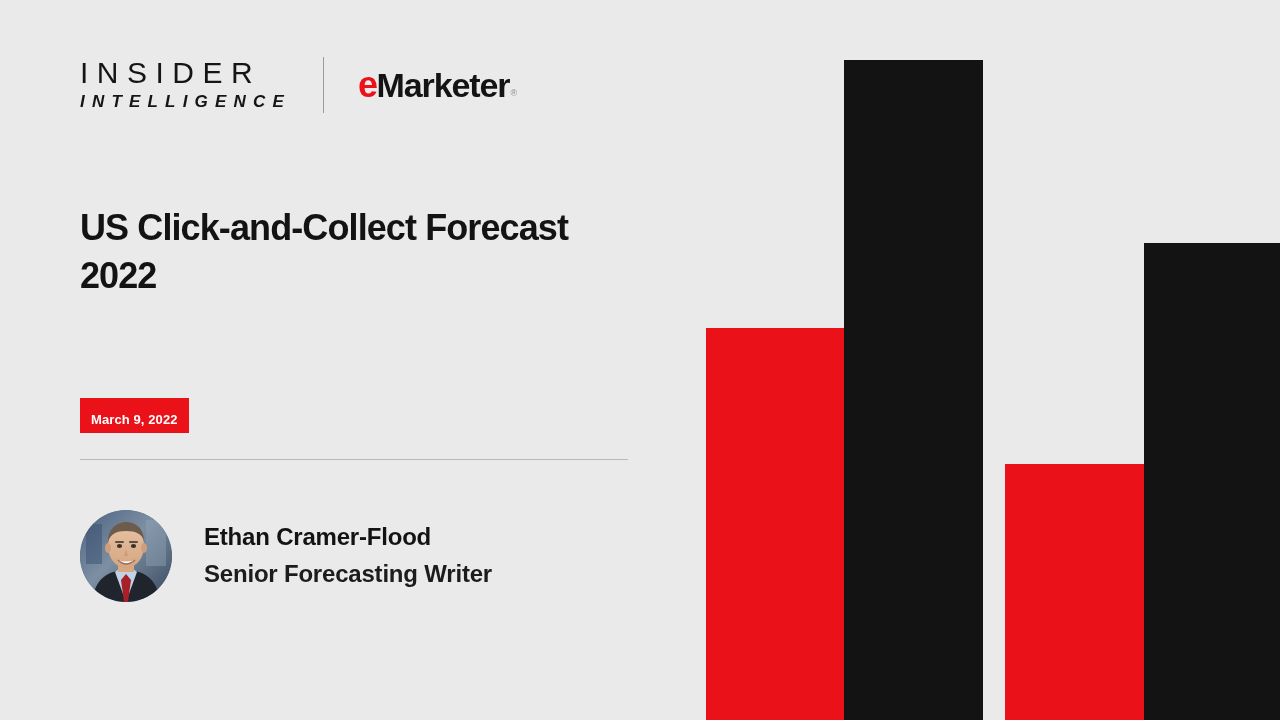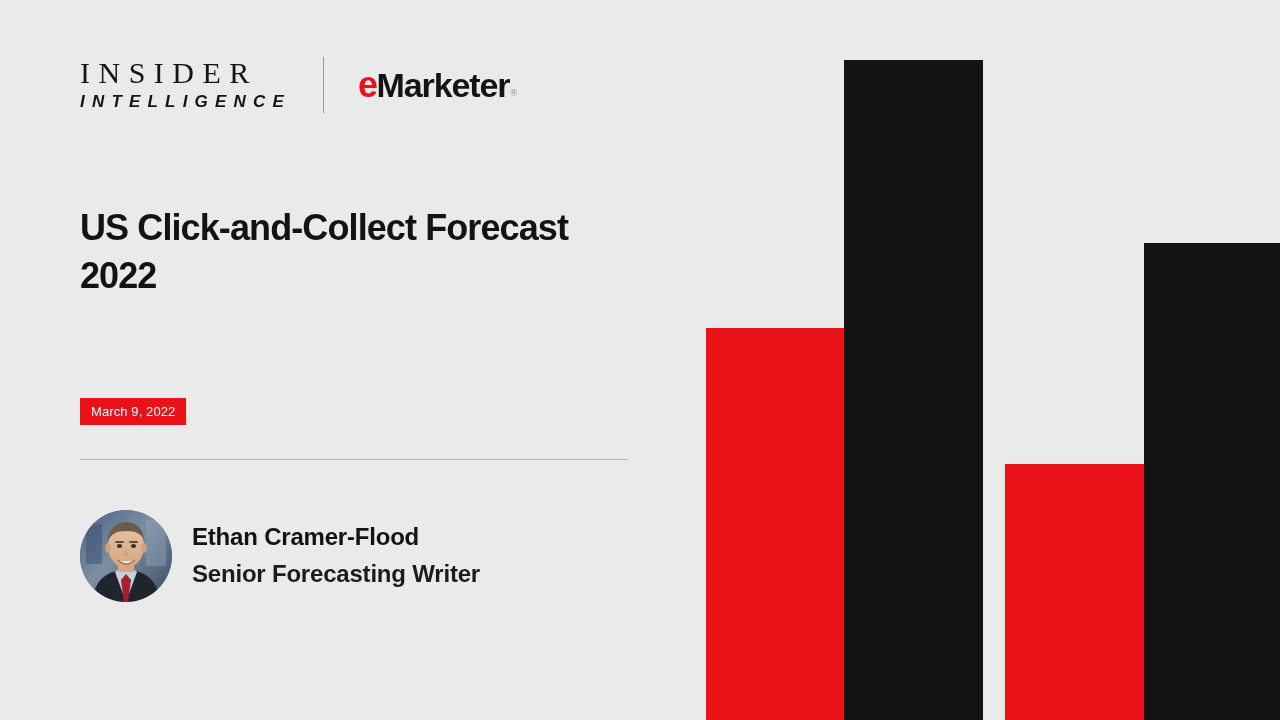--- a/index.html
+++ b/index.html
@@ -52,21 +52,20 @@
     flex-direction: column;
     justify-content: center;
     color: #151515;
   }
   .ii-top {
     font-size: 30px;
     font-weight: 400;
     letter-spacing: 8.5px;
     line-height: 1.02;
     white-space: nowrap;
-    font-family: Liberation Serif, serif;
   }
   .ii-bottom {
     font-size: 17px;
     font-weight: 700;
     letter-spacing: 7.2px;
     line-height: 1.25;
     white-space: nowrap;
     margin-top: 2px;
     font-style: italic;
   }
@@ -114,23 +113,23 @@
   }
 
   
   .date-badge {
     position: absolute;
     top: 398px;
     left: 0;
     background: #ea1119;
     color: #ffffff;
     font-size: 13px;
-    font-weight: 400;
+    font-weight: 700;
     letter-spacing: 0.1px;
-    padding: 6px 11px 6px 11px;
+    padding: 14px 11px 6px 11px;
     display: inline-block;
     white-space: nowrap;
   }
 
   
   .rule {
     position: absolute;
     top: 459px;
     left: 0;
     width: 548px;
@@ -150,21 +149,21 @@
     width: 92px;
     height: 92px;
     border-radius: 50%;
     overflow: hidden;
     flex: 0 0 auto;
     background: #5b6d82;
     position: relative;
   }
   .avatar svg { display: block; }
   .author-text {
-    margin-left: 20px;
+    margin-left: 32px;
     display: flex;
     flex-direction: column;
     justify-content: center;
   }
   .author-name {
     font-size: 24px;
     font-weight: 700;
     color: #131313;
     letter-spacing: -0.2px;
     line-height: 1.35;

